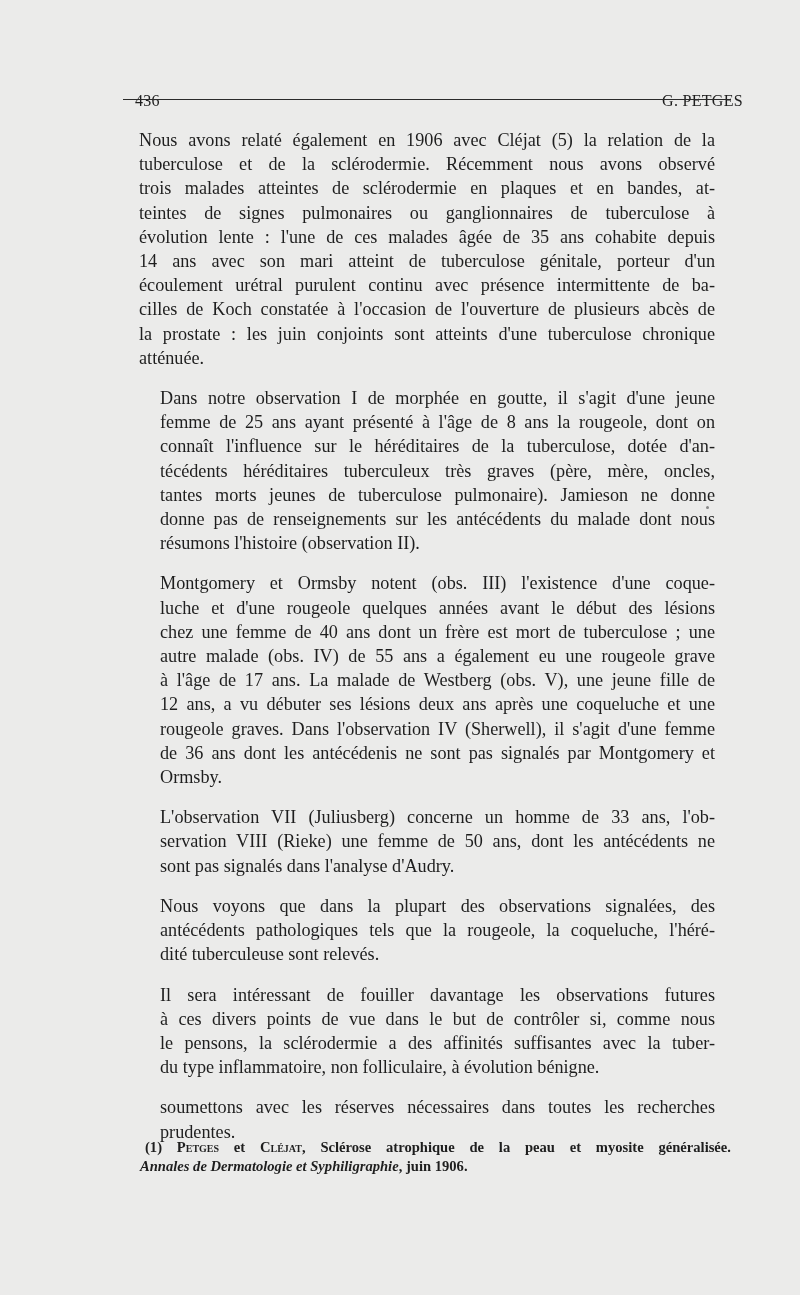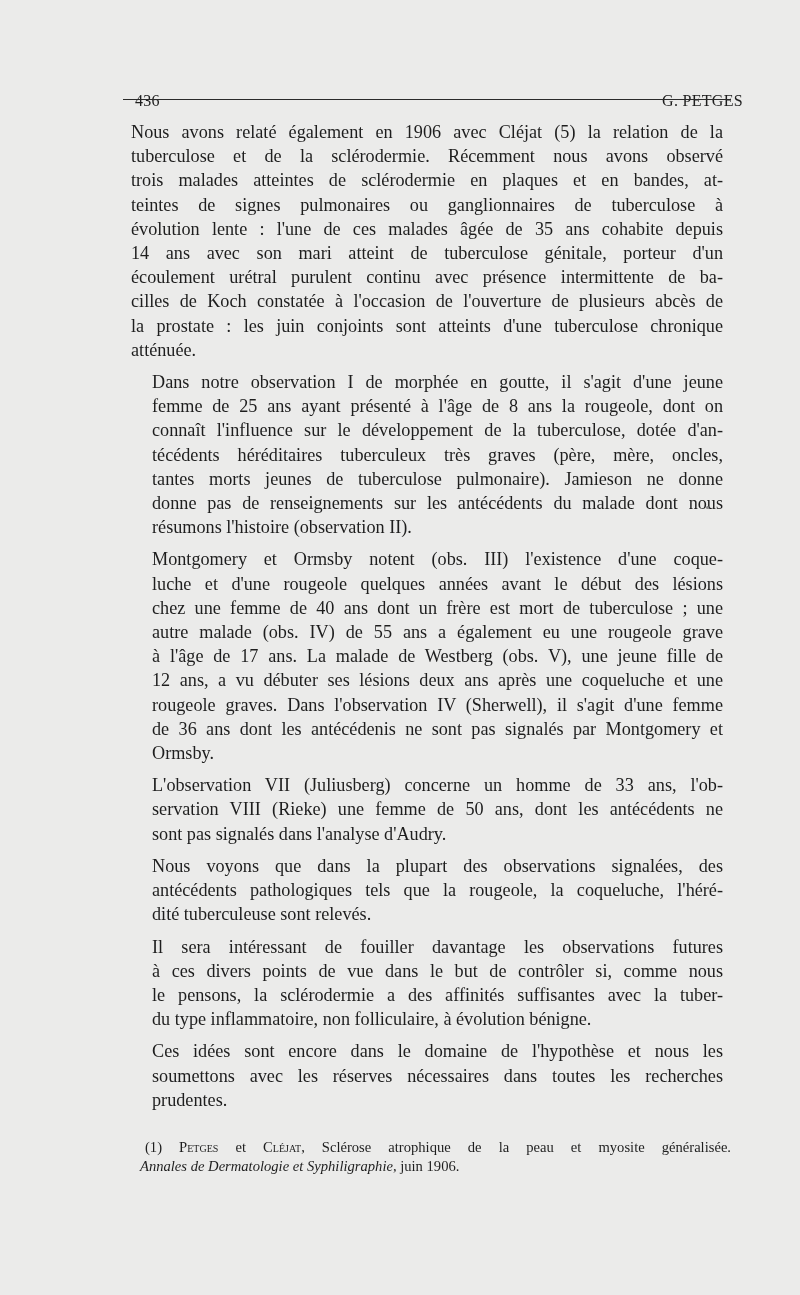--- a/index.html
+++ b/index.html
@@ -55,21 +55,21 @@
       position: absolute;
       top: 112px;
       left: 0;
       width: 608px;
       font-size: 18.2px;
       line-height: 24.2px;
       text-align: justify;
       hyphens: manual;
     }
     .body-text p {
-      margin: 8px;
+      margin: 16px;
     }
     .body-text p.indent {
       text-indent: 21px;
     }
     .line {
       display: block;
       text-align: justify;
       text-align-last: justify;
       white-space: nowrap;
       overflow: visible;
@@ -77,20 +77,21 @@
     .line.last {
       text-align-last: left;
     }
     .footnote {
       position: absolute;
       top: 1138px;
       left: 0;
       width: 608px;
       font-size: 14.6px;
       line-height: 18.5px;
+      font-weight: bold;
     }
     .footnote .line {
       text-align-last: justify;
     }
     .footnote .line.last {
       text-align-last: left;
     }
     .fn-indent {
       padding-left: 22px;
     }
@@ -130,21 +131,21 @@
         <span class="line">évolution lente : l'une de ces malades âgée de 35 ans cohabite depuis</span>
         <span class="line">14 ans avec son mari atteint de tuberculose génitale, porteur d'un</span>
         <span class="line">écoulement urétral purulent continu avec présence intermittente de ba-</span>
         <span class="line">cilles de Koch constatée à l'occasion de l'ouverture de plusieurs abcès de</span>
         <span class="line">la prostate : les juin conjoints sont atteints d'une tuberculose chronique</span>
         <span class="line last">atténuée.</span>
       </p>
       <p class="indent">
         <span class="line">Dans notre observation I de morphée en goutte, il s'agit d'une jeune</span>
         <span class="line">femme de 25 ans ayant présenté à l'âge de 8 ans la rougeole, dont on</span>
-        <span class="line">connaît l'influence sur le développement de la tuberculose, dotée d'an-</span>
+        <span class="line">connaît l'influence sur le héréditaires de la tuberculose, dotée d'an-</span>
         <span class="line">técédents héréditaires tuberculeux très graves (père, mère, oncles,</span>
         <span class="line">tantes morts jeunes de tuberculose pulmonaire). Jamieson ne donne</span>
         <span class="line">donne pas de renseignements sur les antécédents du malade dont nous</span>
         <span class="line last">résumons l'histoire (observation II).</span>
       </p>
       <p class="indent">
         <span class="line">Montgomery et Ormsby notent (obs. III) l'existence d'une coque-</span>
         <span class="line">luche et d'une rougeole quelques années avant le début des lésions</span>
         <span class="line">chez une femme de 40 ans dont un frère est mort de tuberculose ; une</span>
         <span class="line">autre malade (obs. IV) de 55 ans a également eu une rougeole grave</span>
@@ -164,21 +165,20 @@
         <span class="line">antécédents pathologiques tels que la rougeole, la coqueluche, l'héré-</span>
         <span class="line last">dité tuberculeuse sont relevés.</span>
       </p>
       <p class="indent">
         <span class="line">Il sera intéressant de fouiller davantage les observations futures</span>
         <span class="line">à ces divers points de vue dans le but de contrôler si, comme nous</span>
         <span class="line">le pensons, la sclérodermie a des affinités suffisantes avec la tuber-</span>
         <span class="line last">du type inflammatoire, non folliculaire, à évolution bénigne.</span>
       </p>
       <p class="indent">
-        <span class="line">Ces idées sont encore dans le domaine de l'hypothèse et nous les</span>
         <span class="line">soumettons avec les réserves nécessaires dans toutes les recherches</span>
         <span class="line last">prudentes.</span>
       </p>
     </div>
 
   <div class="footnote">
     <span class="line fn-indent"><span>(1)</span> <span class="sc">Petges</span> <span>et</span> <span class="sc">Cléjat</span><span>, Sclérose atrophique de la peau et myosite généralisée.</span></span>
     <span class="line last"><span class="it">Annales de Dermatologie et Syphiligraphie</span><span>, juin 1906.</span></span>
   </div>
 </div>

